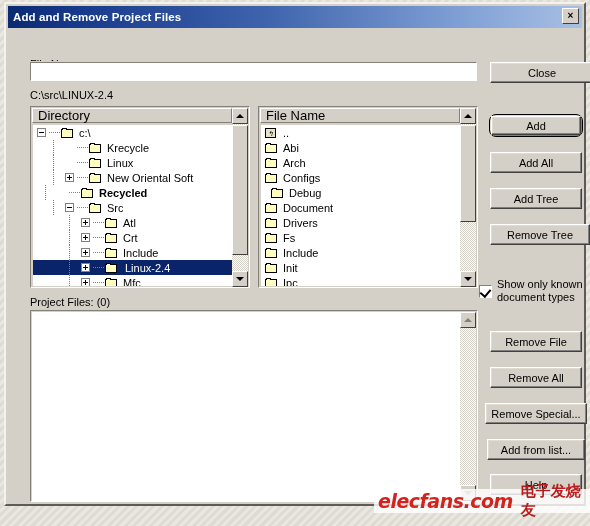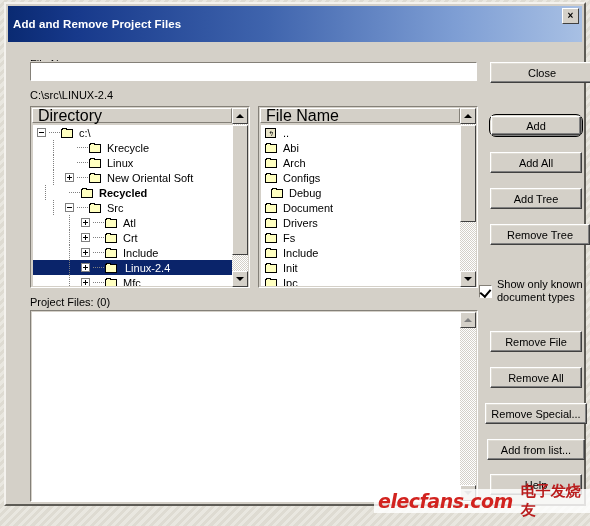--- a/index.html
+++ b/index.html
@@ -20,21 +20,21 @@
   #dialog{
     position:absolute;left:4px;top:2px;width:582px;height:504px;
     background:#d4d0c8;
     border-top:2px solid #f4f2ee;
     border-left:2px solid #f4f2ee;
     border-right:2px solid #5d5b55;
     border-bottom:2px solid #5d5b55;
     box-sizing:border-box;
   }
   #titlebar{
-    position:absolute;left:2px;top:2px;width:574px;height:36px;
+    position:absolute;left:2px;top:2px;width:574px;height:22px;
     background:linear-gradient(to right,#0a2a72 0%,#17398b 12%,#3f64ad 45%,#7e9ed4 78%,#a8c0e4 100%);
     display:flex;align-items:center;
   }
   #title-text{
     color:#ffffff;font-weight:bold;font-size:11.5px;
     margin-left:5px;letter-spacing:0.1px;white-space:nowrap;
   }
   #close-btn{
     position:absolute;right:3px;top:2px;width:15px;height:14px;
     background:#d4d0c8;
@@ -62,21 +62,21 @@
     border-top:1px solid #848078;border-left:1px solid #848078;
     border-right:1px solid #ffffff;border-bottom:1px solid #ffffff;
     box-sizing:border-box;
   }
   .pane-header{
     position:absolute;left:1px;top:1px;height:15px;
     background:#d4d0c8;
     border-top:1px solid #ffffff;border-left:1px solid #ffffff;
     border-right:1px solid #848078;border-bottom:1px solid #848078;
     box-sizing:border-box;
-    font-size:16px;color:#000;padding-left:5px;line-height:14px;
+    font-size:13px;color:#000;padding-left:5px;line-height:14px;
   }
   .listarea{
     position:absolute;background:#ffffff;overflow:hidden;
   }
   .row{height:15px;display:flex;align-items:center;white-space:nowrap;font-size:11px;color:#000;}
   .row.sel{background:#0a246a;color:#ffffff;}
   .folder{
     width:15px;height:12px;margin-right:4px;flex:none;position:relative;
   }
   .folder i{

